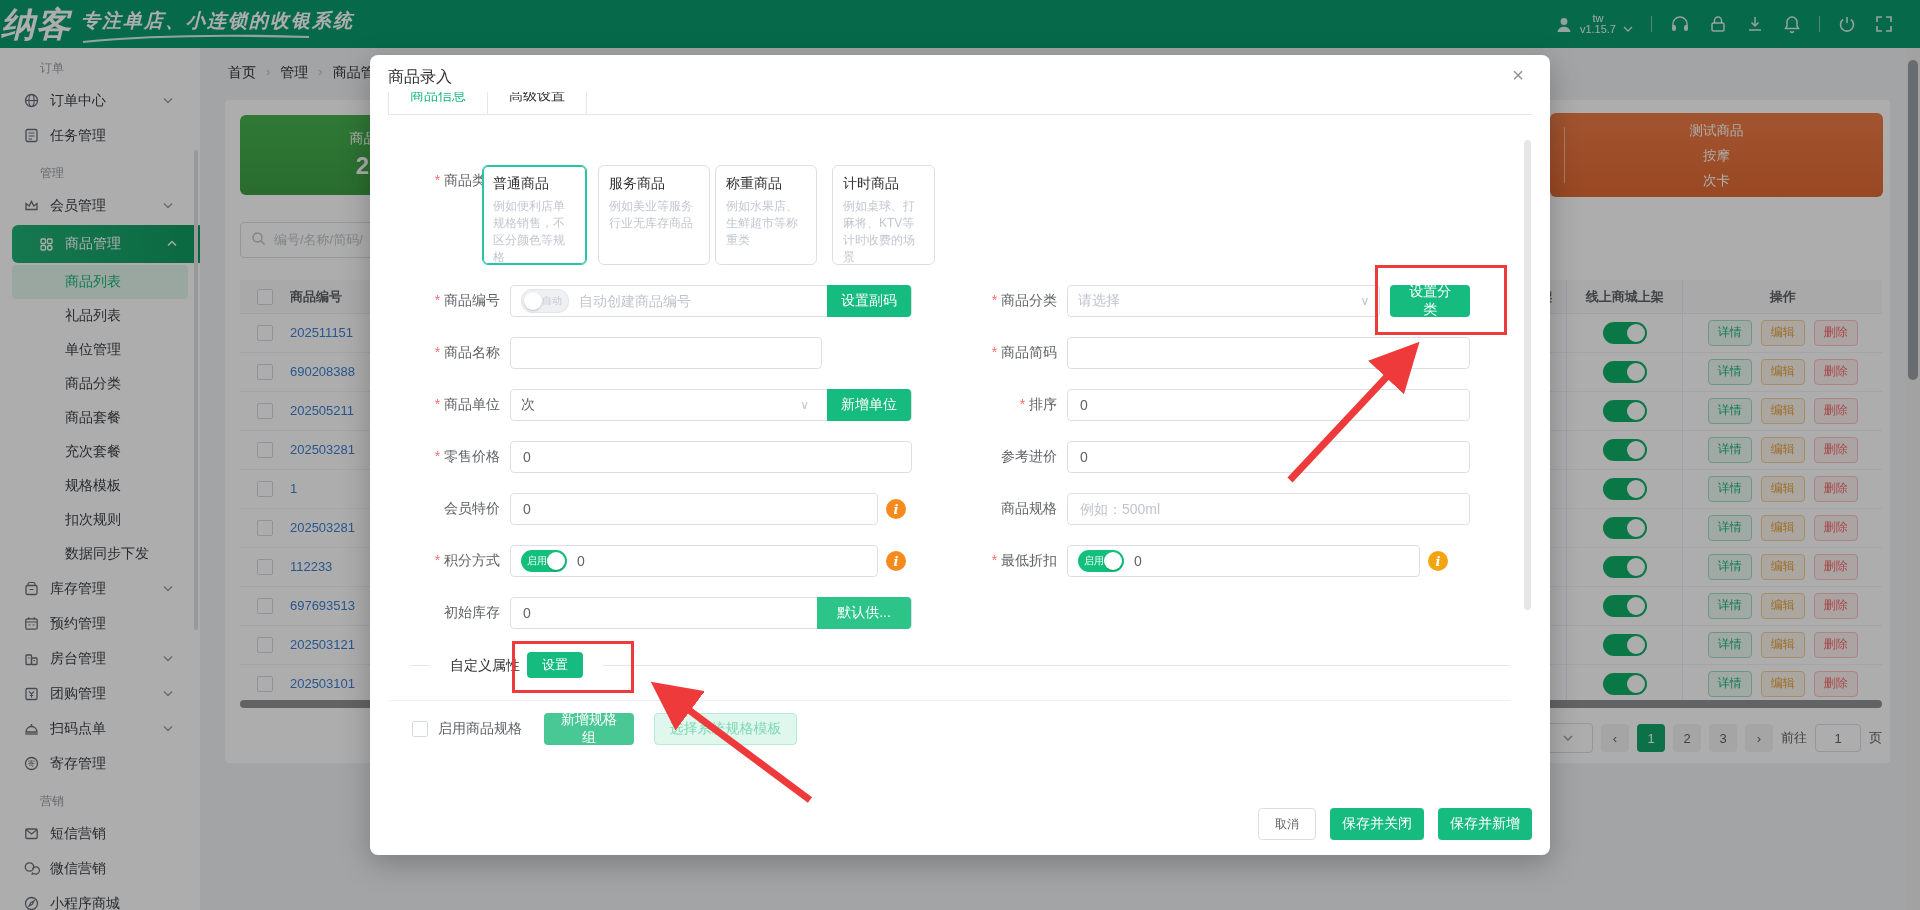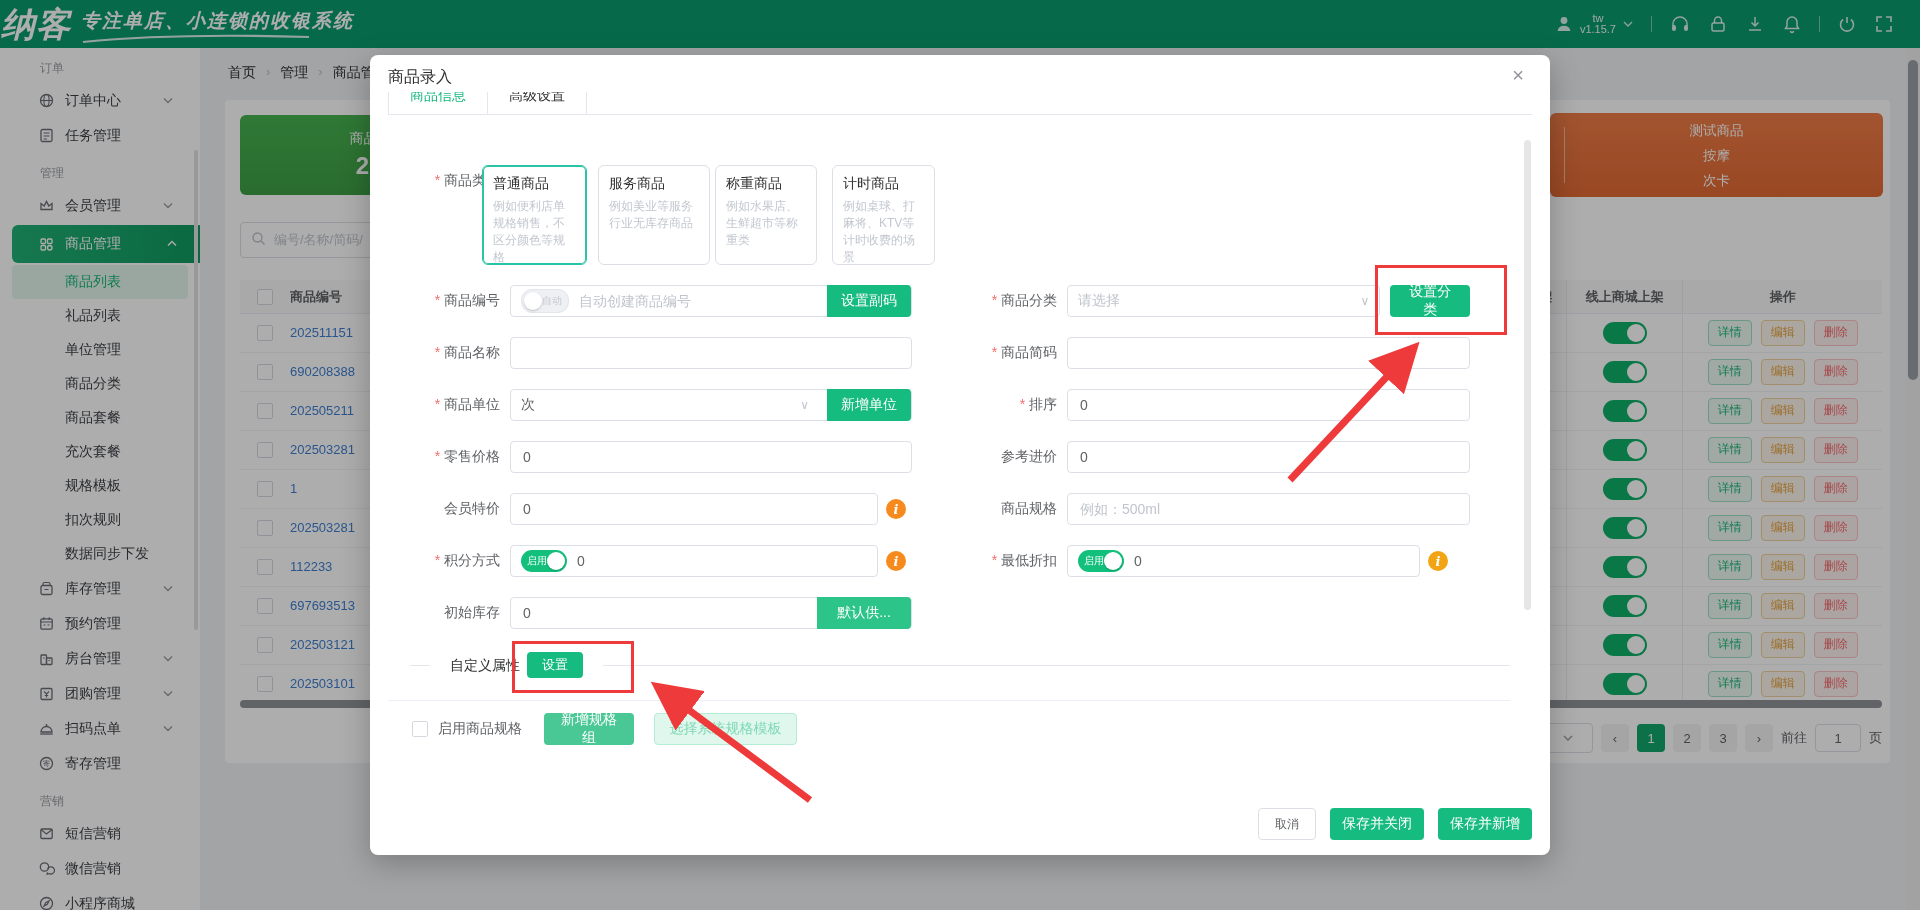--- a/index.html
+++ b/index.html
@@ -9,29 +9,29 @@
   .topbar{position:absolute;left:0;top:0;width:1920px;height:48px;background:#0a9c6d;
           display:flex;align-items:center;color:#fff;z-index:1}
   .logo{font-family:"DejaVu Serif",serif;font-style:italic;font-weight:bold;font-size:34px;
         margin-left:1px;letter-spacing:1px;line-height:48px}
   .tagline-wrap{position:relative;margin-left:10px;height:48px}
   .tagline{font-family:"DejaVu Serif",serif;font-style:italic;font-weight:bold;font-size:19px;
            line-height:40px;letter-spacing:2px}
   .swoosh{position:absolute;left:0;top:32px}
   .top-right{position:absolute;right:26px;top:0;height:48px;display:flex;align-items:center;gap:17px;
              color:rgba(255,255,255,.92)}
-  .usr{display:flex;align-items:center;gap:6px}
+  .usr{display:flex;align-items:flex-end;gap:6px}
   .usr-meta{display:flex;flex-direction:column;align-items:center;line-height:11px;font-size:11px}
   .vdiv{width:1px;height:16px;background:rgba(255,255,255,.45)}
   .ticon svg{display:block}
   
   .sidebar{position:absolute;left:0;top:48px;width:200px;bottom:0;background:#fff;overflow:hidden;z-index:1}
   .side-scroll{position:absolute;right:2px;top:102px;width:4px;height:480px;background:#e2e2e2;border-radius:2px}
   .sec-label{font-size:12px;color:#9a9da3;padding:12px 0 6px 40px}
-  .side-item{height:35px;display:flex;align-items:center;padding-left:38px;font-size:14px;color:#3c3f45;cursor:pointer;position:relative}
+  .side-item{height:35px;display:flex;align-items:center;padding-left:23px;font-size:14px;color:#3c3f45;cursor:pointer;position:relative}
   .side-item .sicon{width:17px;height:17px;margin-right:10px;color:#6a6e76;flex:0 0 auto}
   .side-item .chev{position:absolute;right:26px;color:#9a9da3}
   .side-item.active-pill{margin:2px 12px;width:166px;padding-left:26px;height:38px;border-radius:6px;
       background:linear-gradient(90deg,#21b176,#109a60);color:#fff}
   .side-item.active-pill .sicon,.side-item.active-pill .chev{color:#fff}
   .sub-item{height:34px;display:flex;align-items:center;padding-left:65px;font-size:14px;color:#3c3f45;cursor:pointer}
   .sub-item.on{background:rgba(23,182,115,.12);color:#17b673;border-radius:4px;margin:0 12px;padding-left:53px;width:176px;box-sizing:border-box}
   
   .main{position:absolute;left:200px;top:48px;right:0;bottom:0;z-index:1}
   .crumbs{position:absolute;left:28px;top:16px;font-size:14px;color:#333;display:flex;gap:10px;align-items:flex-start}
@@ -602,21 +602,21 @@
     </div>
     <div class="lblrow" style="left:557px;top:230px;width:543px">
       <div class="flabel req">商品分类</div>
       <div class="inp" style="width:315px">
         <span class="ph" style="flex:1">请选择</span>
         <span class="sel-chev">∨</span>
       </div>
       <button class="gbtn" style="margin-left:10px;width:80px">设置分类</button>
     </div>
 
-    <div class="lblrow" style="left:0;top:282px;width:542px">
+    <div class="lblrow" style="left:0;top:282px;width:452px">
       <div class="flabel req">商品名称</div>
       <div class="inp" style="flex:1">
           <input style="">
         </div>
     </div>
     <div class="lblrow" style="left:557px;top:282px;width:543px">
       <div class="flabel req">商品简码</div>
       <div class="inp" style="flex:1">
           <input style="">
         </div>

